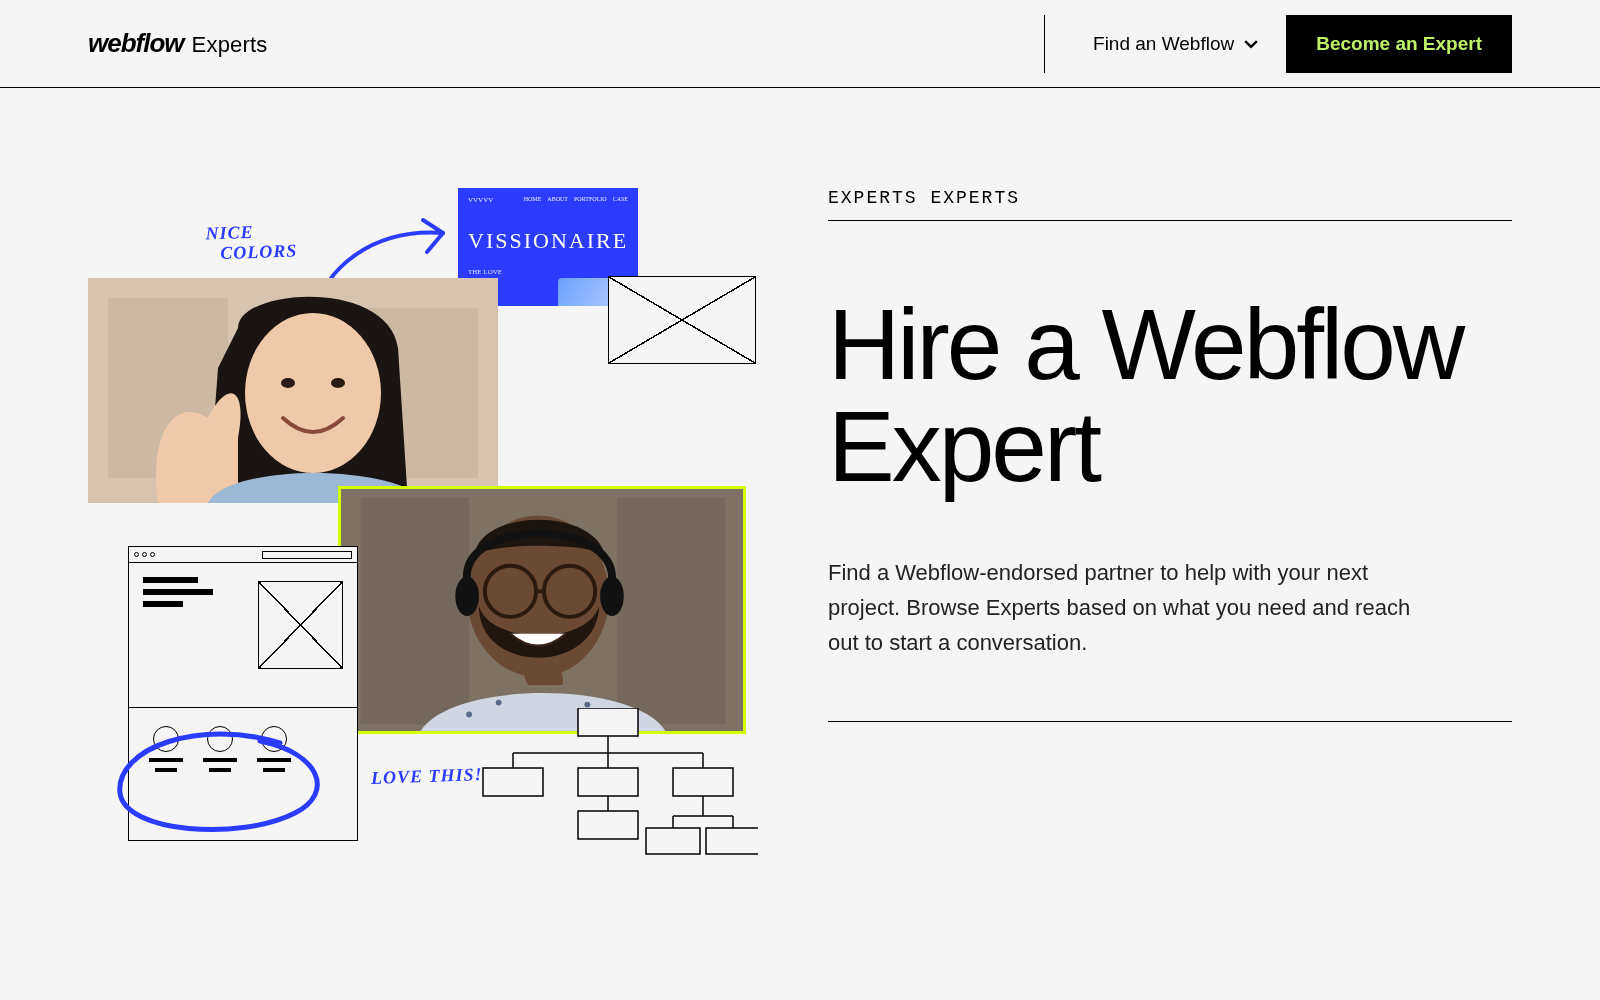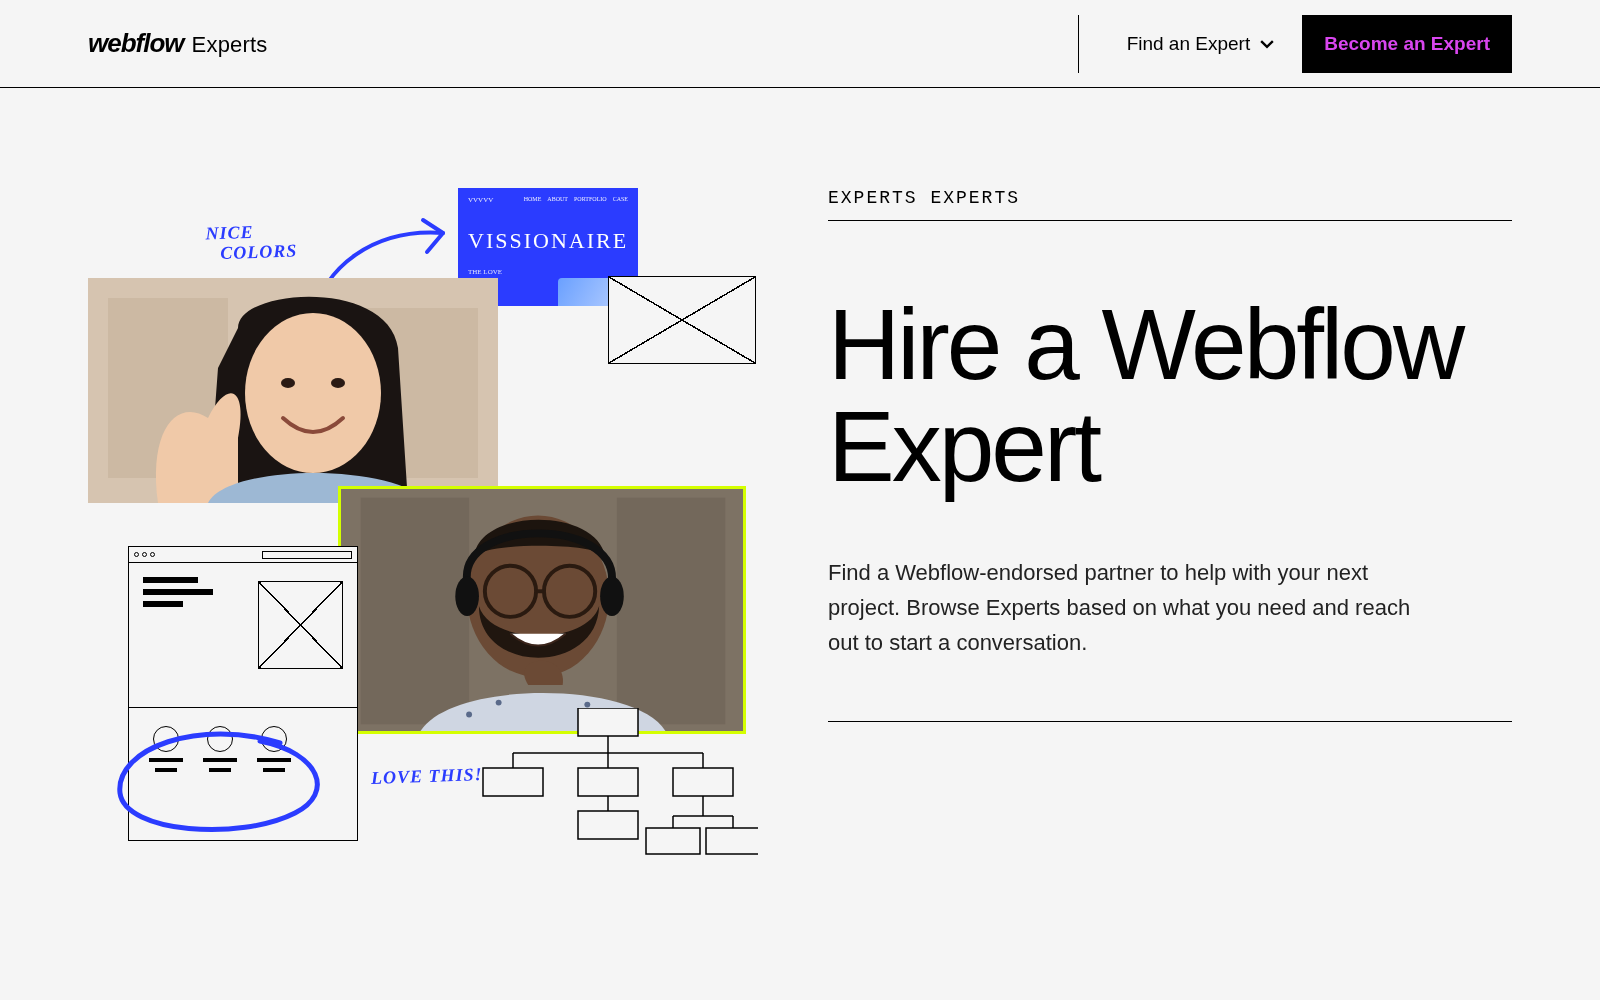--- a/index.html
+++ b/index.html
@@ -57,24 +57,24 @@
   font-size: 19px;
   font-weight: 500;
   cursor: pointer;
 }
 .chevron {
   width: 14px;
   height: 14px;
 }
 .become-btn {
   background: #000;
-  color: #d946ef;
+  color: #bef264;
   font-size: 19px;
   font-weight: 600;
-  padding: 18px 22px;
+  padding: 18px 30px;
   border: none;
   cursor: pointer;
 }
 
 
 .main {
   display: flex;
   padding: 100px 88px 0 88px;
   gap: 80px;
 }
@@ -240,21 +240,21 @@
 <body>
 
 <header class="header">
   <div class="logo-group">
     <span class="logo-word">webflow</span>
     <span class="logo-sub">Experts</span>
   </div>
   <nav class="nav">
     <div class="nav-divider"></div>
     <div class="find-expert">
-      <span>Find an Expert</span>
+      <span>Find an Webflow</span>
       <svg class="chevron" viewBox="0 0 12 12">
         <path d="M1 3.5 L6 8.5 L11 3.5" fill="none" stroke="#000" stroke-width="2"></path>
       </svg>
     </div>
     <button class="become-btn">
       <span>Become an Expert</span>
     </button>
   </nav>
 </header>
 

